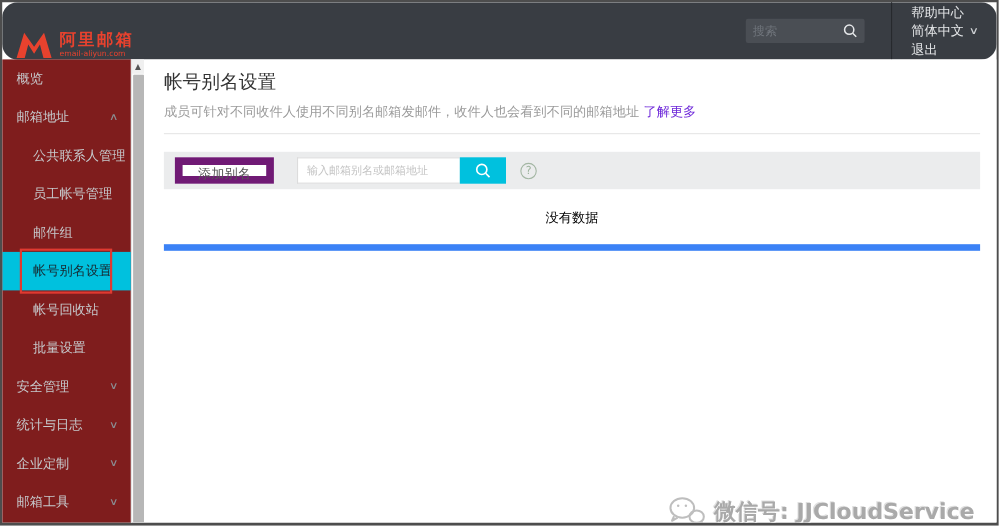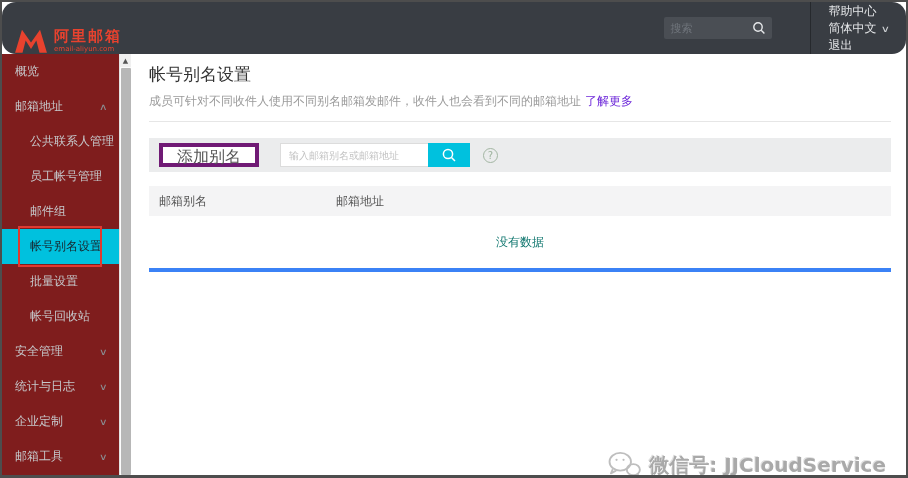--- a/index.html
+++ b/index.html
@@ -8,21 +8,21 @@
   .page { width:908px; height:478px; border:2px solid #4d4d4d; border-bottom-width:3px; overflow:hidden; background:#fff; position:relative; }
 
   
   .topbar { height:52px; background:#393d43; display:flex; align-items:flex-end;border-radius:14px; }
   .logo { display:flex; align-items:center; padding-left:12px; width:200px; }
   .logo-mark { width:34px; height:26px; margin-right:6px; }
   .logo-txt { display:flex; flex-direction:column; line-height:1; }
   .logo-title { color:#e8422e; font-size:15px; font-weight:bold; letter-spacing:2px; }
   .logo-sub { color:#e8422e; font-size:7px; margin-top:2px; }
   .topbar-spacer { flex:1; }
-  .top-search { align-self:center; width:108px; height:22px; background:#4a4e54; display:flex; align-items:center; margin-right:38px; border-radius:2px; padding:0 6px; }
+  .top-search { align-self:center; width:108px; height:22px; background:#4a4e54; display:flex; align-items:center; margin-right:24px; border-radius:2px; padding:0 6px; }
   .top-search input { flex:1; width:60px; background:transparent; border:none; outline:none; color:#c9ccd0; font-size:11px; font-family:inherit; }
   .top-search input::placeholder { color:#70757c; }
   .top-search svg { flex:none; }
   .top-nav { display:flex; align-items:stretch;flex-direction:column; }
   .top-nav-item { display:flex; align-items:center; padding:0 17px; color:#e4e6e8; font-size:12px; border-left:1px solid #26292d; cursor:pointer; white-space:nowrap; }
   .top-nav-item .chev { font-size:9px; color:#cfd2d5; margin-left:6px; transform:scaleX(1.4); display:inline-block; }
 
   
   .layout { display:flex; height:435px; }
 
@@ -41,31 +41,31 @@
   .scroll-thumb { flex:1; width:10px; background:#b7b7b7; margin:1px 0; border-radius:1px; cursor:pointer; }
 
   
   .content { flex:1; background:#fff; padding:0 15px 0 18px; position:relative; overflow:hidden; }
   .page-head { padding-top:9px; border-bottom:1px solid #e6e6e6; padding-bottom:11px; }
   .page-title { font-size:17px; color:#333; font-weight:500; }
   .page-desc { margin-top:7px; font-size:12px; color:#9b9b9b; }
   .learn-more { color:#6d28d9; text-decoration:none; margin-left:4px; cursor:pointer; }
 
   .toolbar { margin-top:16px; height:34px; background:#ebeced; display:flex; align-items:center; padding:0 10px; }
-  .btn-add { background:#fff; border:4px solid #701a75; color:#555; font-size:16px; height:24px; padding:0 14px; cursor:pointer; font-family:inherit; }
+  .btn-add { background:#fff; border:7px solid #701a75; color:#555; font-size:12px; height:24px; padding:0 14px; cursor:pointer; font-family:inherit; }
   .search-group { display:flex; margin-left:21px; height:24px; }
   .search-group input { width:148px; height:24px; border:1px solid #dcdcdc; border-right:none; background:#fff; padding:0 8px; font-size:10px; color:#333; outline:none; font-family:inherit; }
   .search-group input::placeholder { color:#c3c3c3; }
   .btn-search { width:42px; height:24px; background:#00c1de; border:none; display:flex; align-items:center; justify-content:center; cursor:pointer; }
   .help-icon { margin-left:13px; width:15px; height:15px; border:1px solid #a3b6a3; border-radius:50%; color:#9cb29c; font-size:10px; display:flex; align-items:center; justify-content:center; cursor:pointer; }
 
   .table-head { margin-top:14px; height:30px; background:#f4f4f5; display:flex; align-items:center; font-size:12px; color:#555; }
   .th-alias { width:187px; padding-left:10px; }
   .th-addr { flex:1; }
-  .empty-row { height:56px; display:flex; align-items:flex-start; justify-content:center; padding-top:18px; font-size:12px; color:#0f766e; border-bottom:4px solid #3b82f6;text-align:center; }
+  .empty-row { height:56px; display:flex; align-items:flex-start; justify-content:center; padding-top:18px; font-size:12px; color:#000000; border-bottom:6px solid #3b82f6;text-align:center; }
 
   
   .watermark { position:absolute; right:20px; bottom:10px; display:flex; align-items:center; color:#a9a9a9; font-size:20px; font-weight:bold; text-shadow:1px 1px 0 rgba(255,255,255,.95), -1px -1px 0 rgba(130,130,130,.25); }
   .watermark svg { margin-right:8px; opacity:.75; }
 </style>
 </head>
 <body>
 
 <div class="page">
 
@@ -127,25 +127,25 @@
         <div class="side-item sub">
     <span class="lbl">邮件组</span>
 
   </div>
         <div class="side-item sub active">
     <span class="lbl">帐号别名设置</span>
 
     <span class="annotation"></span>
   </div>
         <div class="side-item sub">
+    <span class="lbl">帐号回收站</span>
+
+  </div>
+        <div class="side-item sub">
     <span class="lbl">批量设置</span>
-
-  </div>
-        <div class="side-item sub">
-    <span class="lbl">帐号回收站</span>
 
   </div>
         <div class="side-item top">
     <span class="lbl">安全管理</span>
     <span class="chev">∨</span>
 
   </div>
         <div class="side-item top">
     <span class="lbl">统计与日志</span>
     <span class="chev">∨</span>
@@ -189,24 +189,20 @@
           <button class="btn-search">
             <svg width="16" height="16" viewBox="0 0 16 16">
               <circle cx="7" cy="7" r="4.6" fill="none" stroke="#ffffff" stroke-width="1.5"></circle>
               <line x1="10.5" y1="10.5" x2="14" y2="14" stroke="#ffffff" stroke-width="1.5"></line>
             </svg>
           </button>
         </div>
         <div class="help-icon">?</div>
       </div>
 
-      <div class="table-head">
-        <div class="th-alias">邮箱别名</div>
-        <div class="th-addr">邮箱地址</div>
-      </div>
       <div class="empty-row">没有数据</div>
 
       <div class="watermark">
         <svg width="34" height="28" viewBox="0 0 36 30">
           <ellipse cx="14" cy="11.5" rx="11.5" ry="9.5" fill="none" stroke="#a9a9a9" stroke-width="2"></ellipse>
           <path d="M6 19.5 L4 24 L9.5 21" fill="none" stroke="#a9a9a9" stroke-width="2" stroke-linejoin="round"></path>
           <circle cx="10" cy="9.5" r="1.2" fill="#a9a9a9"></circle>
           <circle cx="17.5" cy="9.5" r="1.2" fill="#a9a9a9"></circle>
           <ellipse cx="28" cy="20" rx="7" ry="6" fill="none" stroke="#a9a9a9" stroke-width="2"></ellipse>
           <path d="M32.5 24.5 L34 28 L29.5 25.8" fill="none" stroke="#a9a9a9" stroke-width="2" stroke-linejoin="round"></path>

